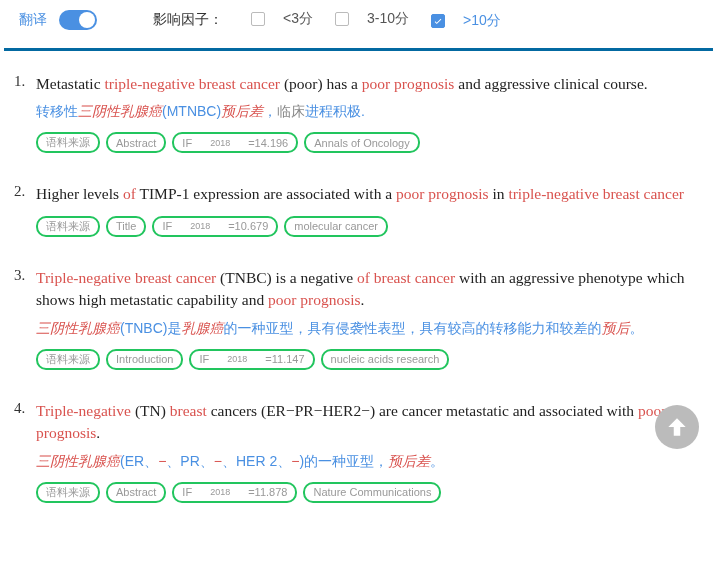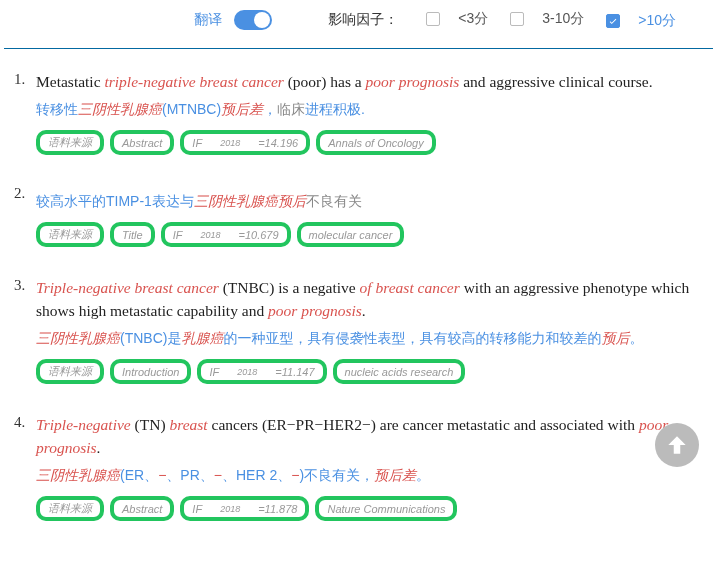--- a/index.html
+++ b/index.html
@@ -1,40 +1,40 @@
 <!DOCTYPE html>
 <html><head>
 <meta charset="utf-8">
 <style>
 * { box-sizing: border-box; margin: 0; padding: 0; }
 body { font-family: "Microsoft YaHei", Arial, sans-serif; font-size: 14px; color: #333; background: #fff; width: 717px; padding: 0; }
 .container { padding: 0 4px 20px 4px; position: relative; }
-.topbar { display: flex; align-items: center; padding: 10px 15px 18px 15px; border-bottom: 1px solid #0369a1; gap: 6px; justify-content: flex-end; }
+.topbar { display: flex; align-items: center; padding: 10px 15px 18px 15px; border-bottom: 3px solid #0369a1; gap: 6px; }
 .trans-label { color: #4a90e2; font-size: 14px; margin-right: 6px; }
 .toggle { width: 38px; height: 20px; background: #4a90e2; border-radius: 10px; position: relative; cursor: pointer; }
 .toggle::after { content: ""; position: absolute; right: 2px; top: 2px; width: 16px; height: 16px; background: #fff; border-radius: 50%; }
 .factor-label { margin-left: 50px; margin-right: 22px; color: #333; }
 .chk { display: inline-flex; align-items: center; margin-right: 22px; cursor: pointer; gap: 12px; }
 .chk-box { width: 14px; height: 14px; border: 1px solid #bbb; border-radius: 2px; margin-right: 6px; background: #fff; display: inline-flex; align-items: center; justify-content: center; }
 .chk-box.checked { background: #4a90e2; border-color: #4a90e2; }
 .chk-box.checked svg { display: block; }
 .chk-box svg { display: none; }
 .chk-text { color: #555; }
 .chk-text.active { color: #4a90e2; }
 .results { padding: 8px 18px 0 10px; }
 .item { display: flex; padding: 14px 0 16px 0; }
 .num { width: 22px; flex-shrink: 0; font-family: Georgia, "Times New Roman", serif; font-size: 15px; color: #333; }
 .body { flex: 1; }
 .en { font-family: Georgia, "Times New Roman", serif; font-size: 15.5px; line-height: 1.45; color: #222; }
-.hl-red { color: #d9534f; font-style: italic; }
+.hl-red { color: #d9534f; }
 .zh { margin-top: 6px; font-size: 14px; color: #4a90e2; line-height: 1.5; }
 .zh .r { color: #d9534f; font-style: italic; }
 .zh .g { color: #888; }
 .tags { margin-top: 10px; display: flex; flex-wrap: wrap; gap: 6px; }
-.tag { border: 4px solid #22c55e; color: #999; font-size: 11px; padding: 1px 8px; border-radius: 10px; display: inline-flex; align-items: center; font-style: italic; }
+.tag { border: 2px solid #22c55e; color: #999; font-size: 11px; padding: 1px 8px; border-radius: 10px; display: inline-flex; align-items: center; }
 .tag sub { font-size: 9px; margin: 0 18px; }
 .scrolltop { position: absolute; right: 18px; bottom: 90px; width: 44px; height: 44px; border-radius: 50%; background: #bbb; display: flex; align-items: center; justify-content: center; cursor: pointer; }
 .scrolltop svg { fill: #fff; }
 </style>
 </head>
 <body>
 <div class="container">
 
 <div class="topbar">
   <span class="trans-label">翻译</span>
@@ -66,21 +66,21 @@
             <span class="tag">语料来源</span>
             <span class="tag">Abstract</span>
             <span class="tag">IF<sub>2018</sub>=14.196</span>
             <span class="tag">Annals of Oncology</span>
           </div>
         </div>
       </div>
       <div class="item">
         <div class="num">2.</div>
         <div class="body">
-          <div class="zh"><span>较高水平的TIMP-1表达与</span><span class="r">三阴性乳腺癌预后</span><span class="g">不良有关</span></div>
+          <div class="en"><span>Higher levels </span><span class="hl-red">of</span><span> TIMP-1 expression are associated with a </span><span class="hl-red">poor prognosis</span><span> in </span><span class="hl-red">triple</span><span class="hl-red">-</span><span class="hl-red">negative breast cancer</span></div>
           <div class="tags">
             <span class="tag">语料来源</span>
             <span class="tag">Title</span>
             <span class="tag">IF<sub>2018</sub>=10.679</span>
             <span class="tag">molecular cancer</span>
           </div>
         </div>
       </div>
       <div class="item">
         <div class="num">3.</div>
@@ -92,21 +92,21 @@
             <span class="tag">Introduction</span>
             <span class="tag">IF<sub>2018</sub>=11.147</span>
             <span class="tag">nucleic acids research</span>
           </div>
         </div>
       </div>
       <div class="item">
         <div class="num">4.</div>
         <div class="body">
           <div class="en"><span class="hl-red">Triple</span><span class="hl-red">-</span><span class="hl-red">negative</span><span> (TN) </span><span class="hl-red">breast</span><span> cancers (ER−PR−HER2−) are cancer metastatic and associated with </span><span class="hl-red">poor prognosis</span><span>.</span></div>
-          <div class="zh"><span class="r">三阴性乳腺癌</span><span>(ER、</span><span class="r">−</span><span>、PR、</span><span class="r">−</span><span>、HER 2、</span><span class="r">−</span><span>)不良有关，</span><span class="r">预后差</span><span>。</span></div>
+          <div class="zh"><span class="r">三阴性乳腺癌</span><span>(ER、</span><span class="r">−</span><span>、PR、</span><span class="r">−</span><span>、HER 2、</span><span class="r">−</span><span>)的一种亚型，</span><span class="r">预后差</span><span>。</span></div>
           <div class="tags">
             <span class="tag">语料来源</span>
             <span class="tag">Abstract</span>
             <span class="tag">IF<sub>2018</sub>=11.878</span>
             <span class="tag">Nature Communications</span>
           </div>
         </div>
       </div>
     </div>
 

